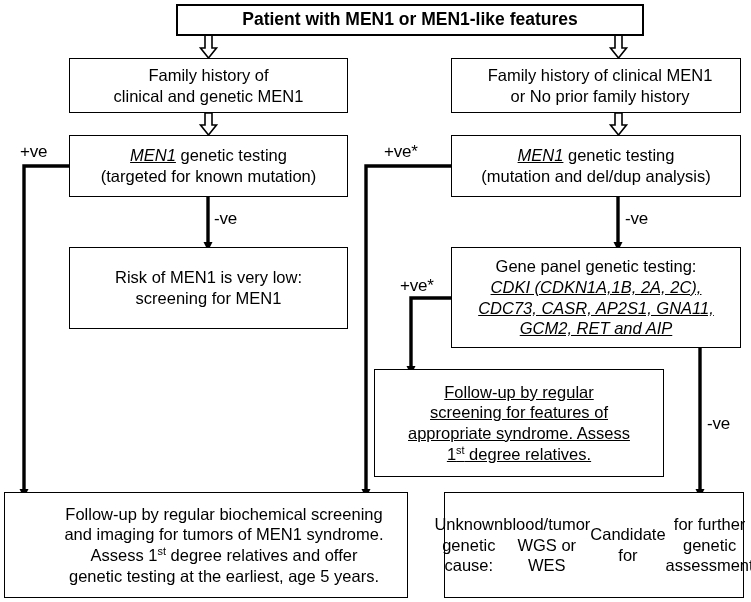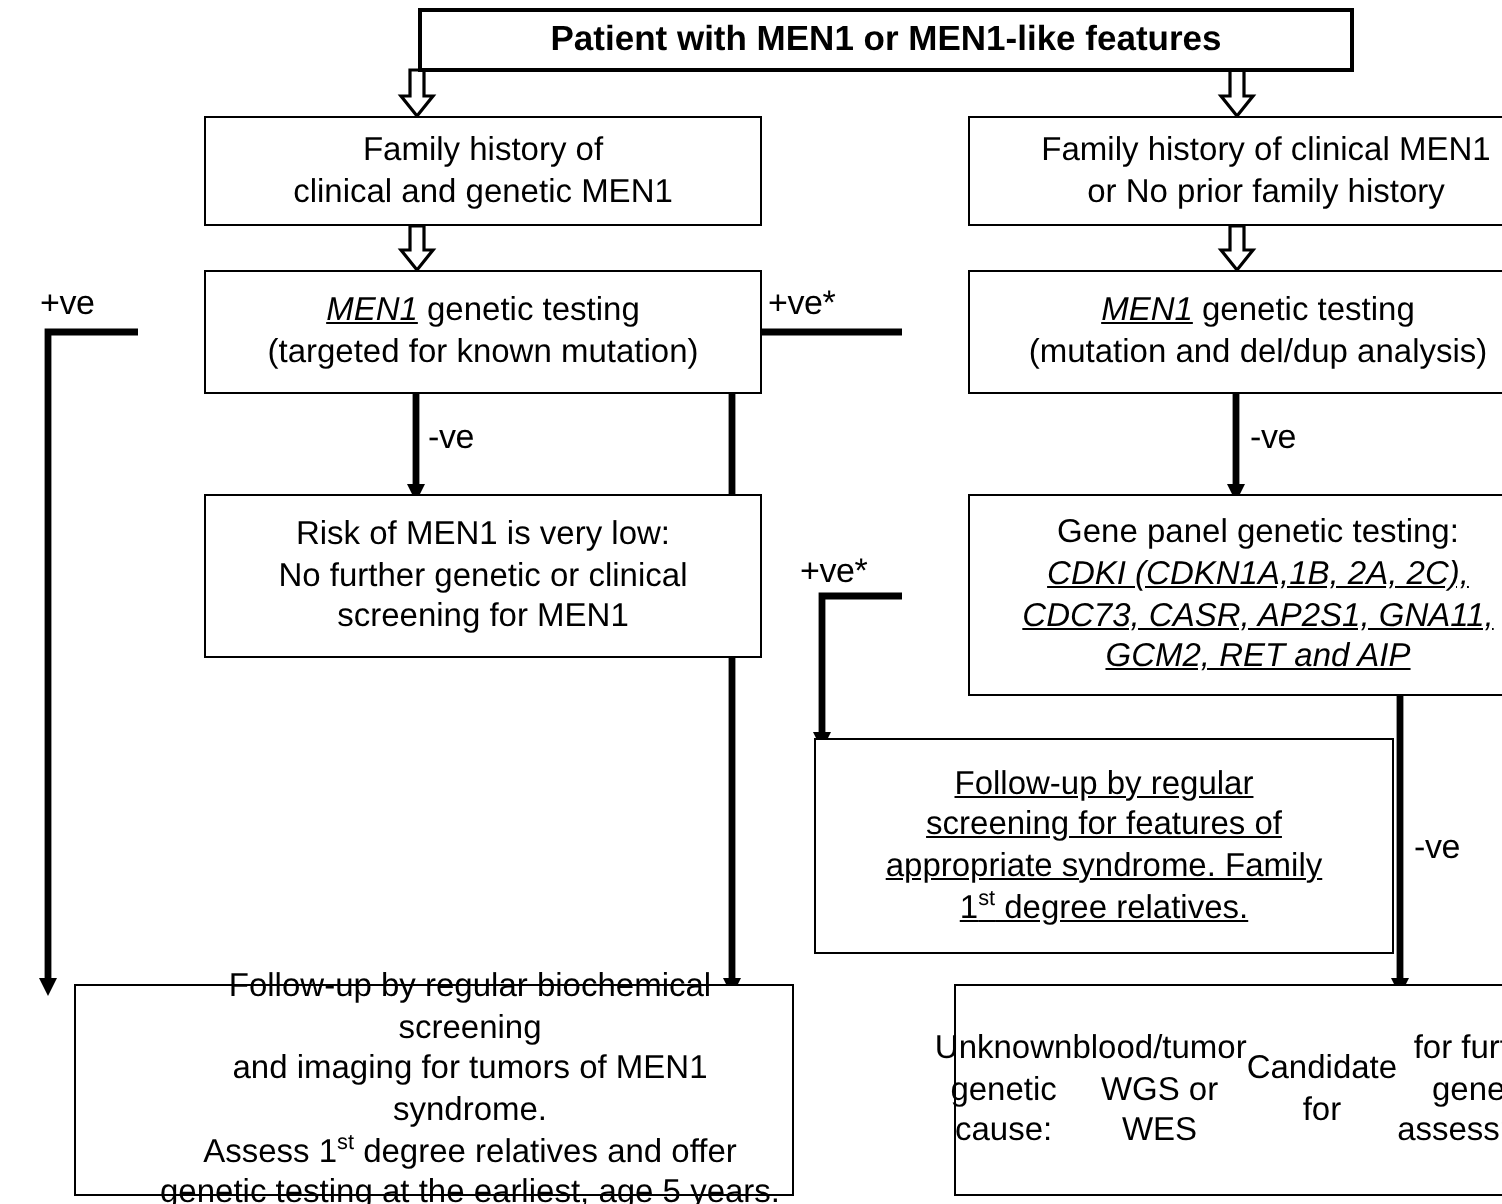--- a/index.html
+++ b/index.html
@@ -32,21 +32,20 @@
     border: 1.5px solid #000;
     background: #fff;
     display: flex;
     align-items: center;
     justify-content: center;
     text-align: center;
     color: #000;
     line-height: 1.25;
     font-size: 16.5px;
     padding: 2px 4px;
-    margin-left: 33px;
   }
   .box-title {
     font-weight: bold;
     font-size: 17.5px;
     border-width: 2px;
   }
   .box span.it { font-style: italic; text-decoration: underline; }
   .box sup { font-size: 0.66em; vertical-align: super; line-height: 0; }
   .edge-label {
     position: absolute;
@@ -132,41 +131,40 @@
 
   <div class="box" style="left:451px; top:135px; width:290px; height:62px; flex-direction:column;">
     <span class="txt-line">
       <span class="it">MEN1</span><span> genetic testing</span>
     </span>
     <span class="txt-line">(mutation and del/dup analysis)</span>
   </div>
 
   <div class="box" style="left:69px; top:247px; width:279px; height:82px; flex-direction:column;">
     <span class="txt-line">Risk of MEN1 is very low:</span>
-    <span class="txt-line">No further genetic or clinical</span>
     <span class="txt-line">screening for MEN1</span>
   </div>
 
   <div class="box" style="left:451px; top:247px; width:290px; height:101px; flex-direction:column;">
     <span class="txt-line">Gene panel genetic testing:</span>
     <span class="txt-line it">CDKI (CDKN1A,1B, 2A, 2C),</span>
     <span class="txt-line it">CDC73, CASR, AP2S1, GNA11,</span>
     <span class="txt-line it">GCM2, RET and AIP</span>
   </div>
 
   <div class="box" style="left:374px; top:369px; width:290px; height:108px; flex-direction:column;text-decoration:underline;">
     <span class="txt-line">Follow-up by regular</span>
     <span class="txt-line">screening for features of</span>
-    <span class="txt-line">appropriate syndrome. Family</span>
+    <span class="txt-line">appropriate syndrome. Assess</span>
     <span class="txt-line">
       <span>1</span><sup>st</sup><span> degree relatives.</span>
     </span>
   </div>
 
-  <div class="box" style="left:4px; top:492px; width:360px; height:106px; flex-direction:column;padding-left:40px;">
+  <div class="box" style="left:4px; top:492px; width:404px; height:106px; flex-direction:column;padding-left:40px;">
     <span class="txt-line">Follow-up by regular biochemical screening</span>
     <span class="txt-line">and imaging for tumors of MEN1 syndrome.</span>
     <span class="txt-line">
       <span>Assess 1</span><sup>st</sup><span> degree relatives and offer</span>
     </span>
     <span class="txt-line">genetic testing at the earliest, age 5 years.</span>
   </div>
 
   <div class="box" style="left:444px; top:492px; width:300px; height:106px; flex-direction:row;">
     <span class="txt-line">Unknown genetic cause:</span>

